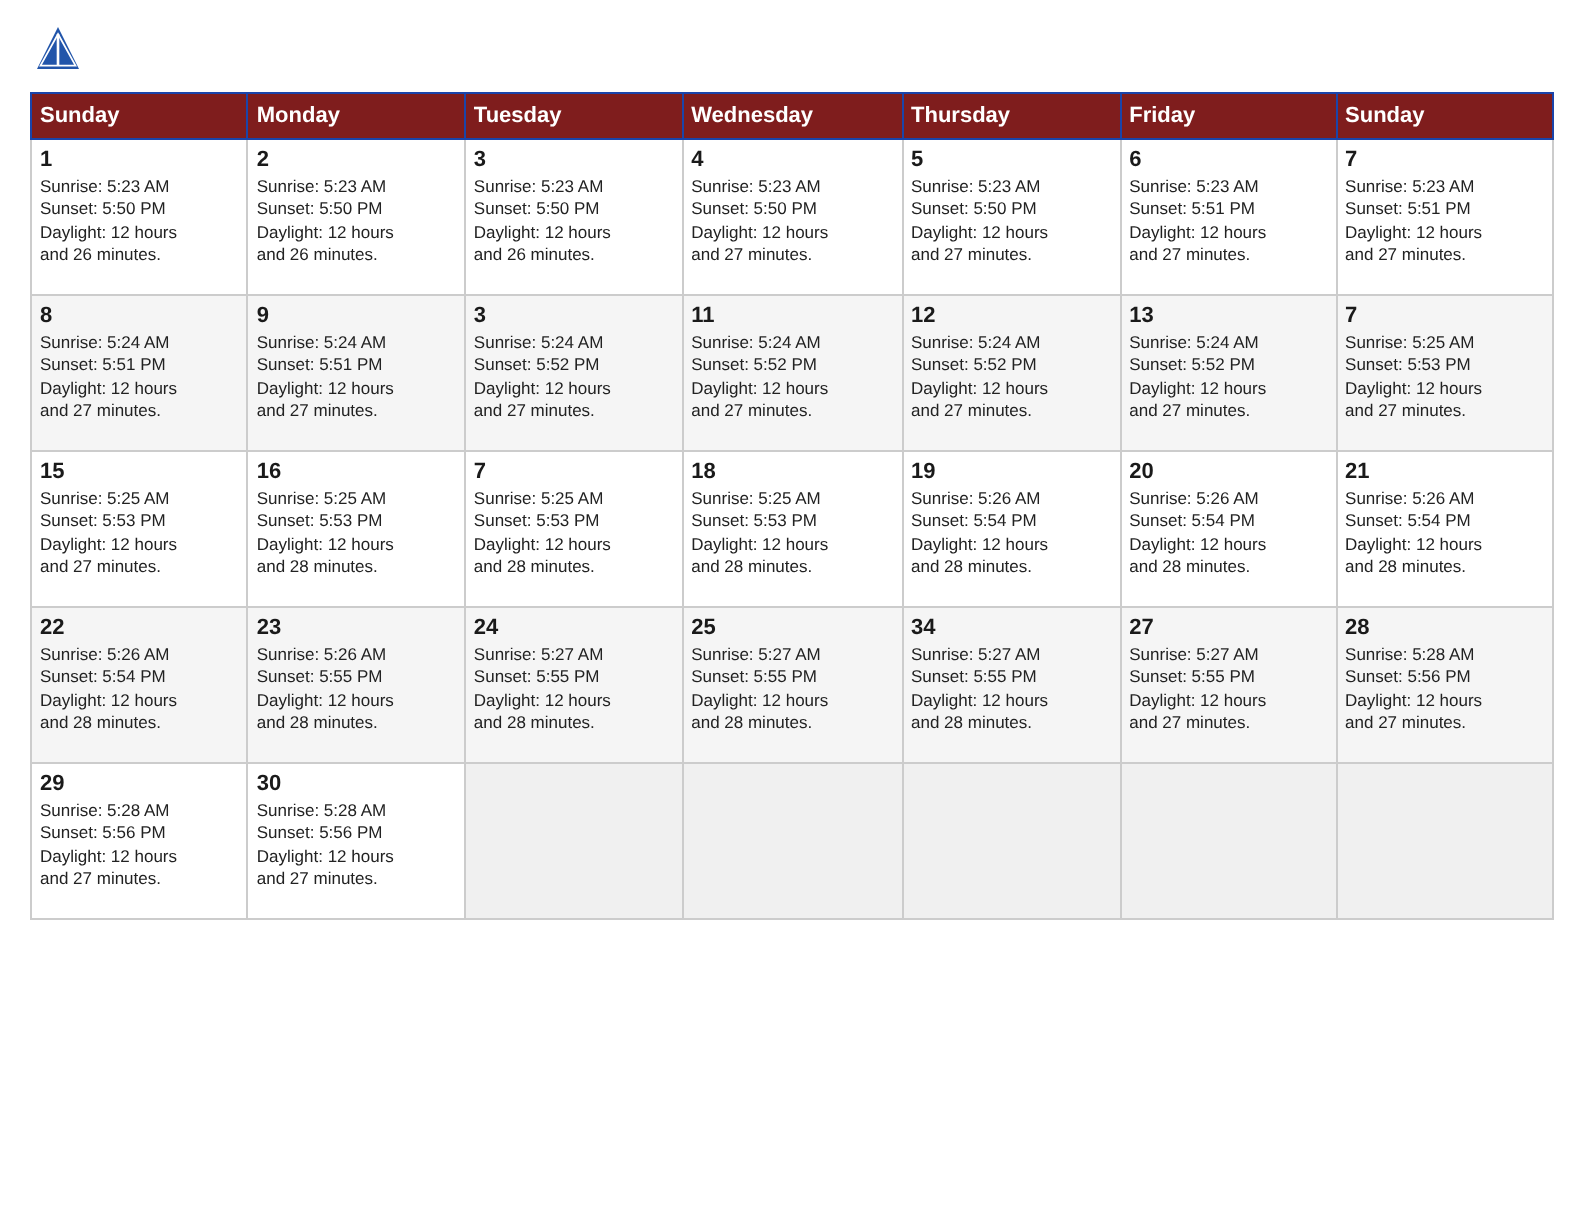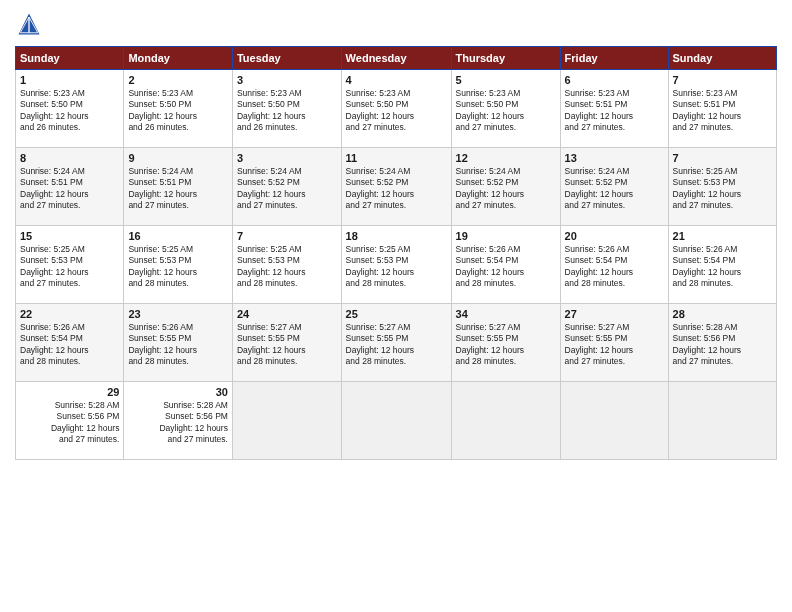--- a/index.html
+++ b/index.html
@@ -93,21 +93,20 @@
     .day-info {
       font-size: 8.5px;
       color: #222;
       line-height: 1.35;
     }
     .empty-cell {
       background: #f0f0f0 !important;
     }
     .last-row td {
       height: 65px;
-      text-align: right;
     }
   </style>
 </head>
 <body>
 
 <div class="page">
   <div class="header">
     <div class="logo">
       <svg class="logo-icon" viewBox="0 0 32 32">
         <polygon points="16,4 28,28 4,28" fill="#2255aa"></polygon>

